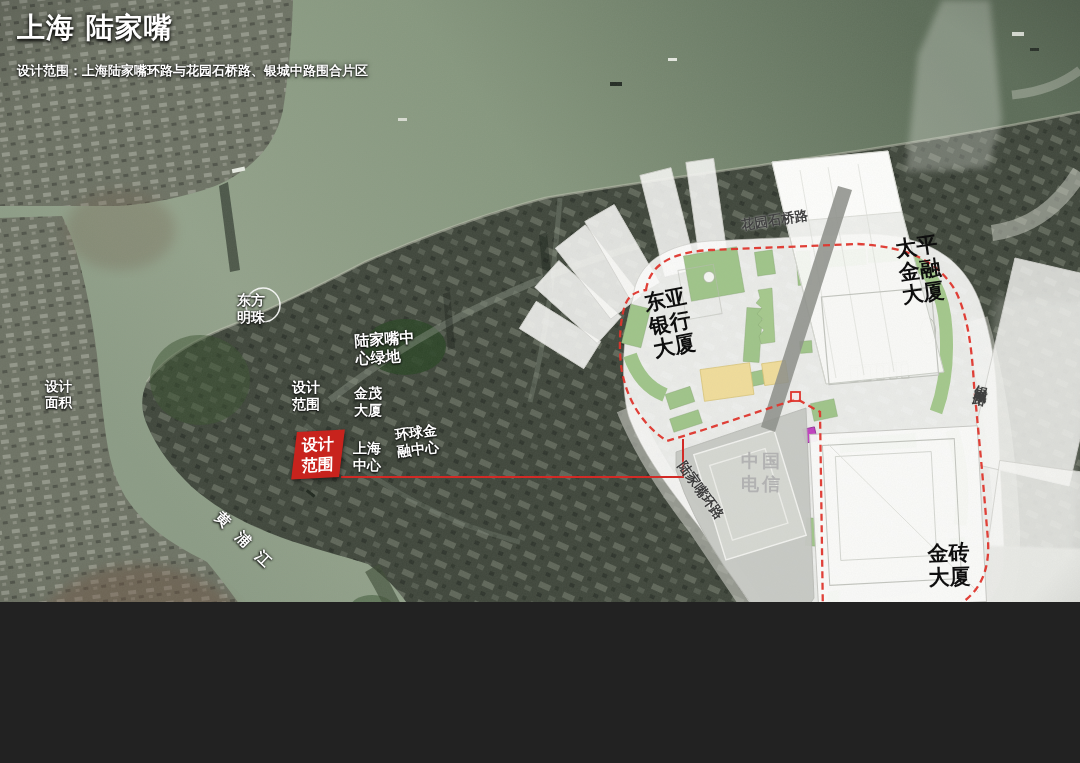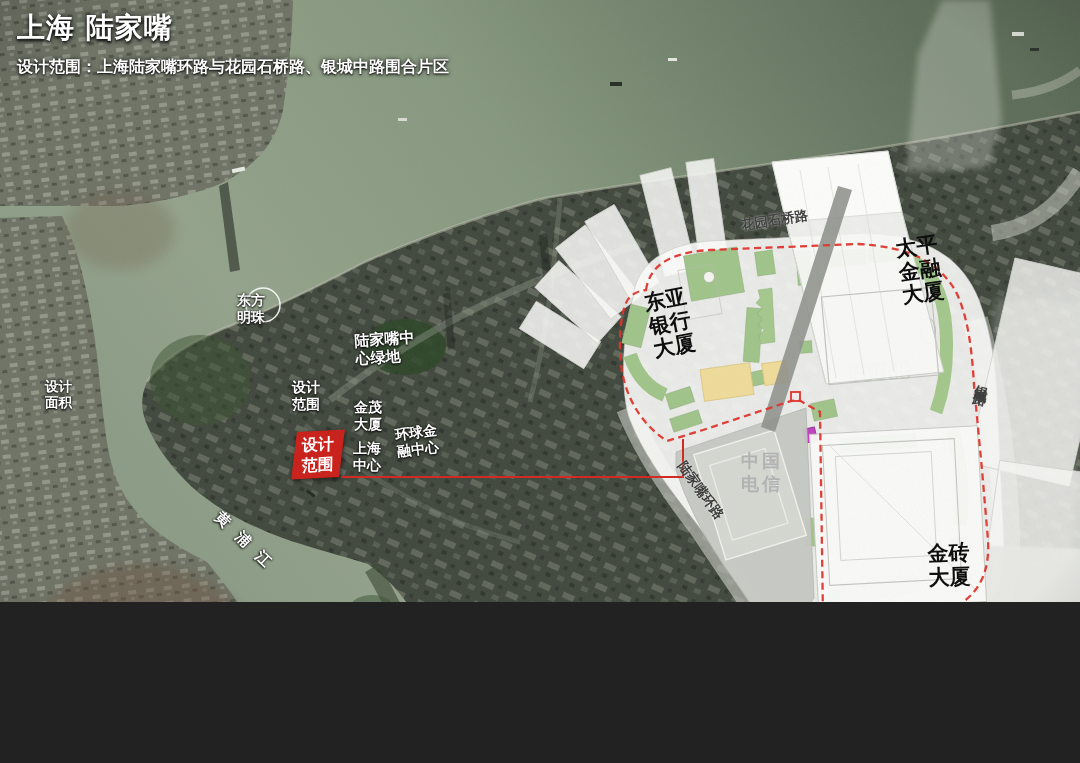--- a/index.html
+++ b/index.html
@@ -6,21 +6,21 @@
   #stage{
     position:relative;width:1080px;height:602px;overflow:hidden;
     background:#454b40;
     font-family:"DejaVu Sans","Liberation Sans",sans-serif;
   }
   #stage svg.base{position:absolute;left:0;top:0;}
   
   .hdr{position:absolute;left:17px;top:9px;color:#fff;z-index:30;}
   .title{font-size:28px;font-weight:700;letter-spacing:1px;
     text-shadow:0 2px 3px rgba(0,0,0,.9),0 0 6px rgba(0,0,0,.7);}
-  .sub{font-size:16px;font-weight:700;margin-top:10px;line-height:1.26;
+  .sub{font-size:13px;font-weight:700;margin-top:16px;line-height:1.26;
     text-shadow:0 1px 2px rgba(0,0,0,.95),0 0 5px rgba(0,0,0,.8);}
   
   .w{position:absolute;color:#fff;font-weight:700;font-size:14px;line-height:1.2;
      word-break:break-all;z-index:20;
      text-shadow:0 0 3px rgba(0,0,0,.95),0 1px 2px rgba(0,0,0,.9);}
   
   .p{position:absolute;color:#0e0e0e;font-weight:700;font-size:21px;line-height:1.13;
      word-break:break-all;z-index:20;}
   
   .r{position:absolute;color:#434343;font-weight:600;font-size:13.5px;white-space:nowrap;
@@ -290,21 +290,21 @@
 
   <div class="hdr">
     <div class="title">上海 陆家嘴</div>
     <div class="sub">设计范围：上海陆家嘴环路与花园石桥路、银城中路围合片区</div>
   </div>
 
   <div class="w" style="left:237px;top:292px;width:2.05em;">东方明珠</div>
   <div class="w" style="left:45px;top:378px;width:2.05em;font-size:13.5px;">设计面积</div>
   <div class="w" style="left:355px;top:330px;width:4.1em;font-size:15px;transform:rotate(-4deg);">陆家嘴中心绿地</div>
   <div class="w" style="left:292px;top:379px;width:2.05em;">设计范围</div>
-  <div class="w" style="left:354px;top:399px;width:2.05em;">金茂大厦</div>
+  <div class="w" style="left:354px;top:385px;width:2.05em;">金茂大厦</div>
   <div class="w" style="left:396px;top:424px;width:3.1em;transform:rotate(-7deg);">环球金融中心</div>
   <div class="w" style="left:353px;top:440px;width:2.05em;">上海中心</div>
   <div class="river-lab">黄浦江</div>
 
   <div class="scope-tag">
     <span>设计范围</span>
   </div>
 
   <div class="r" style="left:740px;top:217px;transform:rotate(-9deg);transform-origin:0 0;">花园石桥路</div>
   <div class="p" style="left:649px;top:288px;width:2.12em;transform:rotate(-11deg);">东亚银行大厦</div>

